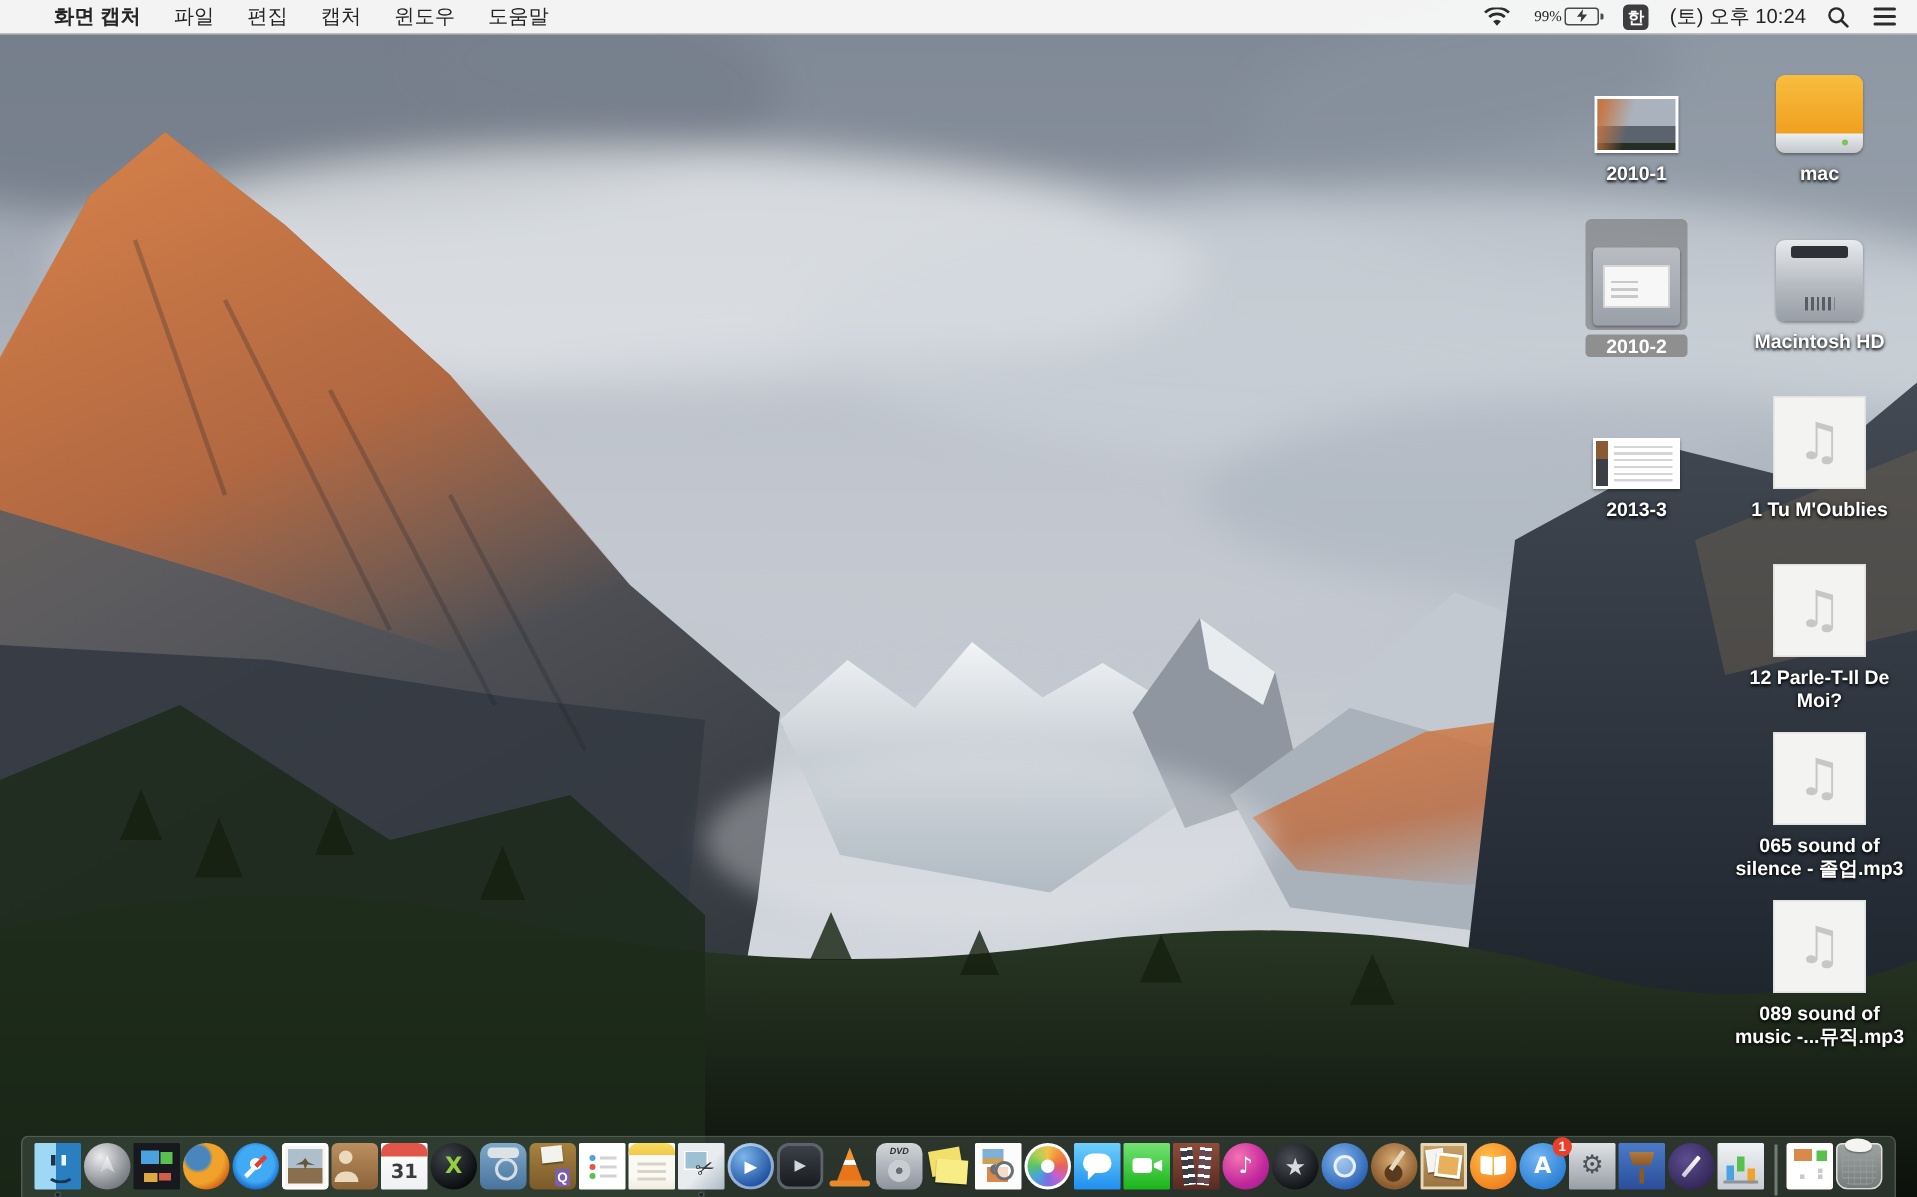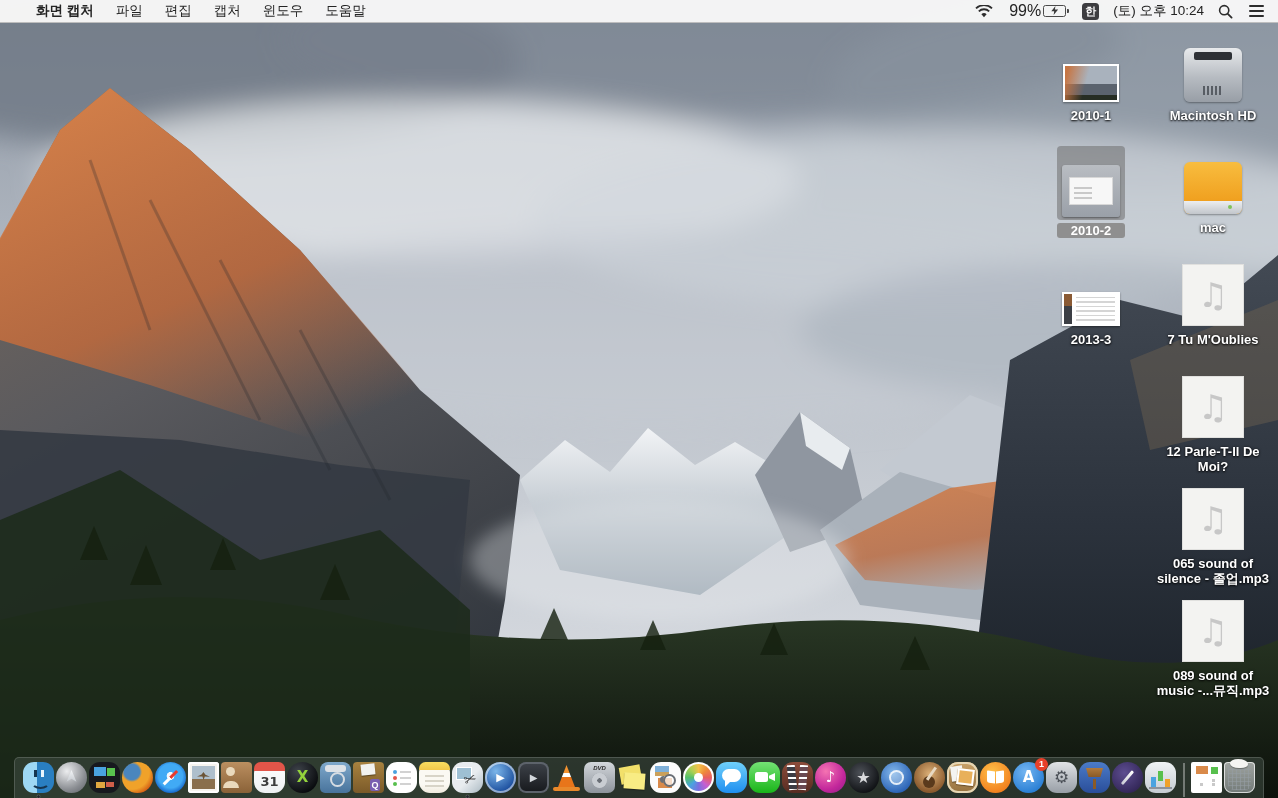--- a/index.html
+++ b/index.html
@@ -11,21 +11,21 @@
 
   
   .menubar{position:absolute;left:0;top:0;width:100%;height:22px;background:rgba(248,248,248,.96);
     border-bottom:1px solid rgba(0,0,0,.22);display:flex;align-items:center;font-size:13.5px;color:#242424;z-index:50;}
   .mb-left{display:flex;align-items:center;height:100%;}
   .apple{padding:0 11px 0 14px;font-size:14px;color:#1b1b1b;}
   .appname{font-weight:bold;padding:0 11px;}
   .menu-item{padding:0 11px;height:100%;display:flex;align-items:center;}
   .mb-right{margin-left:auto;display:flex;align-items:center;height:100%;gap:0;}
   .status-item{padding:0 8px;height:100%;display:flex;align-items:center;color:#242424;}
-  .batt-pct{font-size:16px;padding-right:2px;}
+  .batt-pct{font-size:10px;padding-right:2px;font-family:Liberation Serif, serif;}
   .battery{width:21px;height:10px;border:1px solid #4a4a4a;border-radius:2.5px;position:relative;}
   .battery::after{content:"";position:absolute;right:-4px;top:2.5px;width:2px;height:4px;background:#4a4a4a;border-radius:0 1px 1px 0;}
   .bolt{position:absolute;left:6px;top:0px;width:9px;height:9px;background:#3a3a3a;
     clip-path:polygon(58% 0,12% 58%,44% 58%,38% 100%,88% 40%,52% 40%);}
   .input-badge{width:17px;height:17px;background:#3d3d40;border-radius:3.5px;color:#fff;
     font-size:11px;font-weight:bold;display:flex;align-items:center;justify-content:center;}
   .clock{font-size:13.5px;padding:0 6px;}
   .nc-icon{display:flex;flex-direction:column;gap:3px;}
   .nc-icon i{display:block;width:15px;height:1.8px;background:#2c2c2c;border-radius:1px;}
 
@@ -62,21 +62,21 @@
   .ic.drive-ext::after{content:"";position:absolute;left:0;right:0;bottom:0;height:13px;
     background:linear-gradient(#eceef0,#c2c6cb);border-radius:0 0 6px 6px;}
   .ic.drive-ext::before{content:"";position:absolute;right:10px;bottom:5px;width:4px;height:4px;border-radius:50%;background:#7fc35a;z-index:1;}
   .ic.audio{width:60px;height:60px;background:#f3f3f1;border:1px solid rgba(0,0,0,.08);display:flex;align-items:center;justify-content:center;}
   .ic.audio::after{content:"♫";font-size:34px;color:#c7c7c7;font-family:"DejaVu Sans",sans-serif;}
 
   
   .dock{position:absolute;left:50%;bottom:0;transform:translateX(-50%);height:41px;z-index:60;
     display:flex;align-items:flex-start;padding:4px 7px 0;box-sizing:border-box;
     background:rgba(66,78,69,.55);border:1px solid rgba(255,255,255,.16);border-bottom:none;border-radius:5px 5px 0 0;}
-  .dk{width:31px;height:31px;margin:0 1px;border-radius:11px;position:relative;flex:none;
+  .dk{width:31px;height:31px;margin:0 1px;border-radius:1px;position:relative;flex:none;
     display:flex;align-items:center;justify-content:center;font-weight:bold;font-size:14px;color:#fff;}
   .dk .g{position:relative;z-index:2;line-height:1;font-family:"DejaVu Sans",sans-serif;}
   .run{position:absolute;left:50%;bottom:-5px;width:3px;height:3px;margin-left:-1.5px;border-radius:50%;background:#20242a;box-shadow:0 0 1px rgba(255,255,255,.7);}
   .badge{position:absolute;top:-4px;right:-4px;min-width:13px;height:13px;border-radius:7px;background:#e8402a;
     color:#fff;font-size:9px;font-weight:bold;line-height:13px;text-align:center;padding:0 2px;box-sizing:border-box;z-index:5;}
   .dk-sep{width:13px;height:37px;flex:none;position:relative;}
   .dk-sep::before{content:"";position:absolute;left:6px;top:1px;bottom:2px;width:1.5px;background:rgba(255,255,255,.35);}
 
   .dk.finder{background:linear-gradient(90deg,#9ed8f5 0 46%,#2a7fc1 46%);}
   .dk.finder::before{content:"";position:absolute;top:8px;left:11px;width:2.5px;height:7px;background:#16354f;box-shadow:7px 0 0 #eaf5fc;}
@@ -348,39 +348,39 @@
             <div class="ic shot-list"></div>
           </div>
       <div class="lbl">2013-3</div>
     </div>
   </div>
     </div>
   <div class="icons-col" id="col2">
       <div class="cell">
     <div class="dicon">
       <div class="icwrap">
+            <div class="ic drive-ext"></div>
+          </div>
+      <div class="lbl">mac</div>
+    </div>
+  </div>
+      <div class="cell">
+    <div class="dicon">
+      <div class="icwrap">
             <div class="ic drive-int"></div>
           </div>
       <div class="lbl">Macintosh HD</div>
     </div>
   </div>
       <div class="cell">
     <div class="dicon">
       <div class="icwrap">
-            <div class="ic drive-ext"></div>
-          </div>
-      <div class="lbl">mac</div>
-    </div>
-  </div>
-      <div class="cell">
-    <div class="dicon">
-      <div class="icwrap">
             <div class="ic audio"></div>
           </div>
-      <div class="lbl">7 Tu M'Oublies</div>
+      <div class="lbl">1 Tu M'Oublies</div>
     </div>
   </div>
       <div class="cell">
     <div class="dicon">
       <div class="icwrap">
             <div class="ic audio"></div>
           </div>
       <div class="lbl">12 Parle-T-Il De Moi?</div>
     </div>
   </div>

